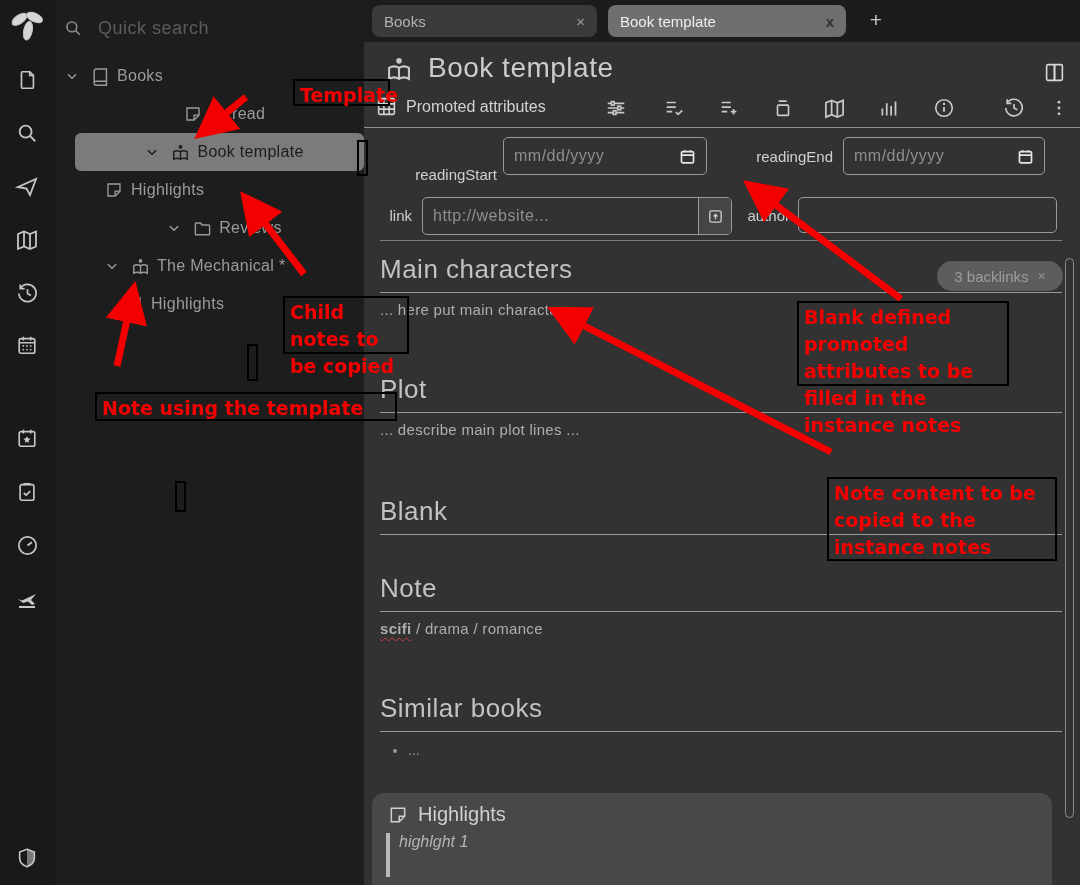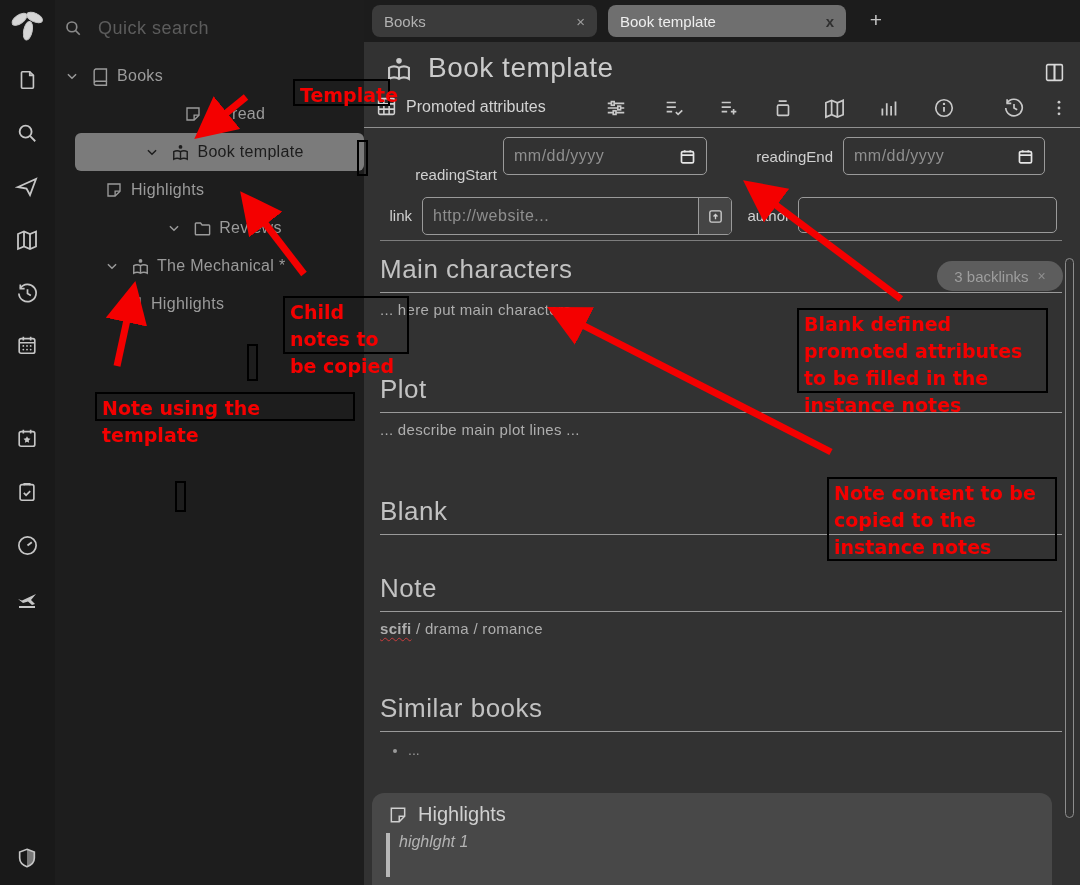--- a/index.html
+++ b/index.html
@@ -105,22 +105,22 @@
   
   #content-scrollbar { position:absolute; left:701px; top:216px; width:9px; height:560px;
                        border:1px solid #8d8d8d; border-radius:5px; cursor:grab; }
 
   
   .anno-box { position:absolute; border:2px solid #000; color:#f40000; font-weight:bold;
               font-size:19px; line-height:27px; padding:1px 5px; z-index:50;
               font-family:"DejaVu Sans",sans-serif; }
   #anno-template { left:248px; top:79px; width:97px; height:27px;margin-left:45px; }
   #anno-child { left:283px; top:296px; width:126px; height:58px; }
-  #anno-noteusing { left:95px; top:392px; width:260px; height:29px; }
-  #anno-blank { left:797px; top:308px; width:251px; height:85px; }
+  #anno-noteusing { left:95px; top:392px; width:302px; height:29px; }
+  #anno-blank { left:797px; top:301px; width:212px; height:85px; }
   #anno-notecontent { left:827px; top:477px; width:230px; height:84px; }
   #arrow-overlay { position:absolute; left:0; top:0; z-index:49; pointer-events:none; }
   .stray-rect { position:absolute; border:2px solid #000; z-index:48; }
   #stray1 { left:357px; top:140px; width:11px; height:36px; }
   #stray2 { left:247px; top:344px; width:11px; height:37px; }
   #stray3 { left:175px; top:481px; width:11px; height:31px; }
 </style>
 </head>
 <body>
 

